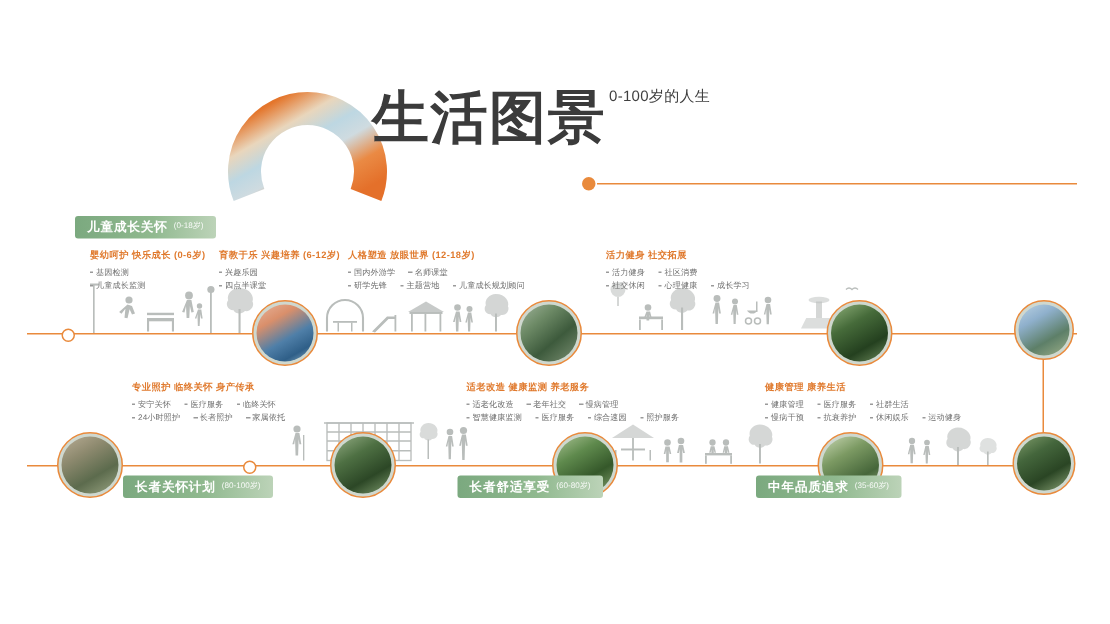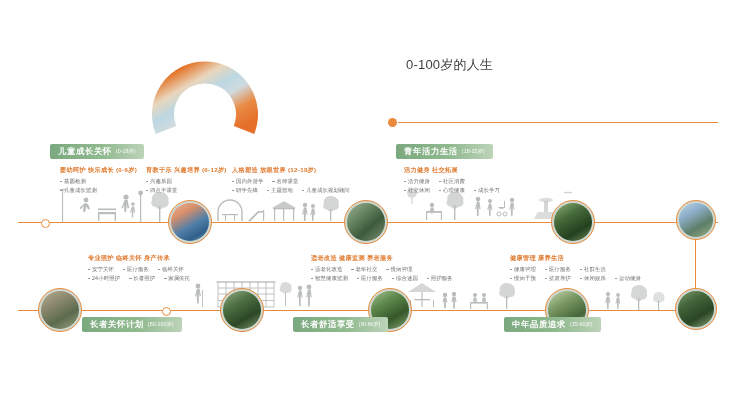--- a/index.html
+++ b/index.html
@@ -24,21 +24,21 @@
   }
   .title-sub{
     position:absolute;left:205px;top:44px;
     font-size:26px;line-height:28px;font-weight:bold;
     color:#7fa87f;letter-spacing:2px;
     font-family:"DejaVu Serif","Liberation Serif",serif;
     white-space:nowrap;
   }
   .lede{
     position:absolute;left:406px;top:60px;width:190px;
-    font-size:13px;line-height:10.4px;color:#5a5a5a;
+    font-size:10px;line-height:10.4px;color:#5a5a5a;
     letter-spacing:.2px;
   }
   .lede .l0{color:#3f3f3f;}
 
   .header-rule{
     position:absolute;left:398px;top:122px;width:320px;height:1.4px;
     background:#e98a3c;
   }
   .header-dot{
     position:absolute;left:388px;top:118px;width:9px;height:9px;
@@ -117,20 +117,21 @@
           <stop offset="44%" stop-color="#cfdbe0"></stop>
           <stop offset="60%" stop-color="#bdd7e2"></stop>
           <stop offset="78%" stop-color="#e9d6bc"></stop>
           <stop offset="100%" stop-color="#e4762c"></stop>
         </linearGradient>
       </defs>
       <path d="M20 6 A 42 42 0 1 0 98 6" fill="none" stroke="url(#arcg)" stroke-width="22" stroke-linecap="butt" transform="rotate(180 59 49)"></path>
     </svg>
   </div>
 
+  <div class="title-main">生活图景</div>
 
   <div class="lede">
     <div class="l0">0-100岁的人生</div>
   </div>
 
   <div class="header-dot"></div>
   <div class="header-rule"></div>
 
   <div class="rail rail-h" style="left:18px;top:222px;width:700px;"></div>
 
@@ -335,31 +336,27 @@
   </div>
   <div class="photo" style="left:675px;top:288px;width:42px;height:42px;">
     <span style="background:linear-gradient(150deg,#7f9c6a 0%,#44663c 32%,#2a4524 66%,#8aa376 100%);"></span>
   </div>
 
   <div class="badge" style="left:50px;top:144px;">
     <span>儿童成长关怀</span>
     <span class="age">(0-18岁)</span>
   </div>
 
-  <div class="badge" style="left:396px;top:144px;">
-    <span>青年活力生活</span>
-    <span class="age">(18-35岁)</span>
-  </div>
 
   <div class="badge" style="left:82px;top:317px;">
     <span>长者关怀计划</span>
     <span class="age">(80-100岁)</span>
   </div>
 
-  <div class="badge" style="left:293px;top:317px;font-family:Liberation Serif, serif;">
+  <div class="badge" style="left:305px;top:317px;">
     <span>长者舒适享受</span>
     <span class="age">(60-80岁)</span>
   </div>
 
   <div class="badge" style="left:504px;top:317px;">
     <span>中年品质追求</span>
     <span class="age">(35-60岁)</span>
   </div>
 
   <div class="tblock" style="left:60px;top:166px;">

